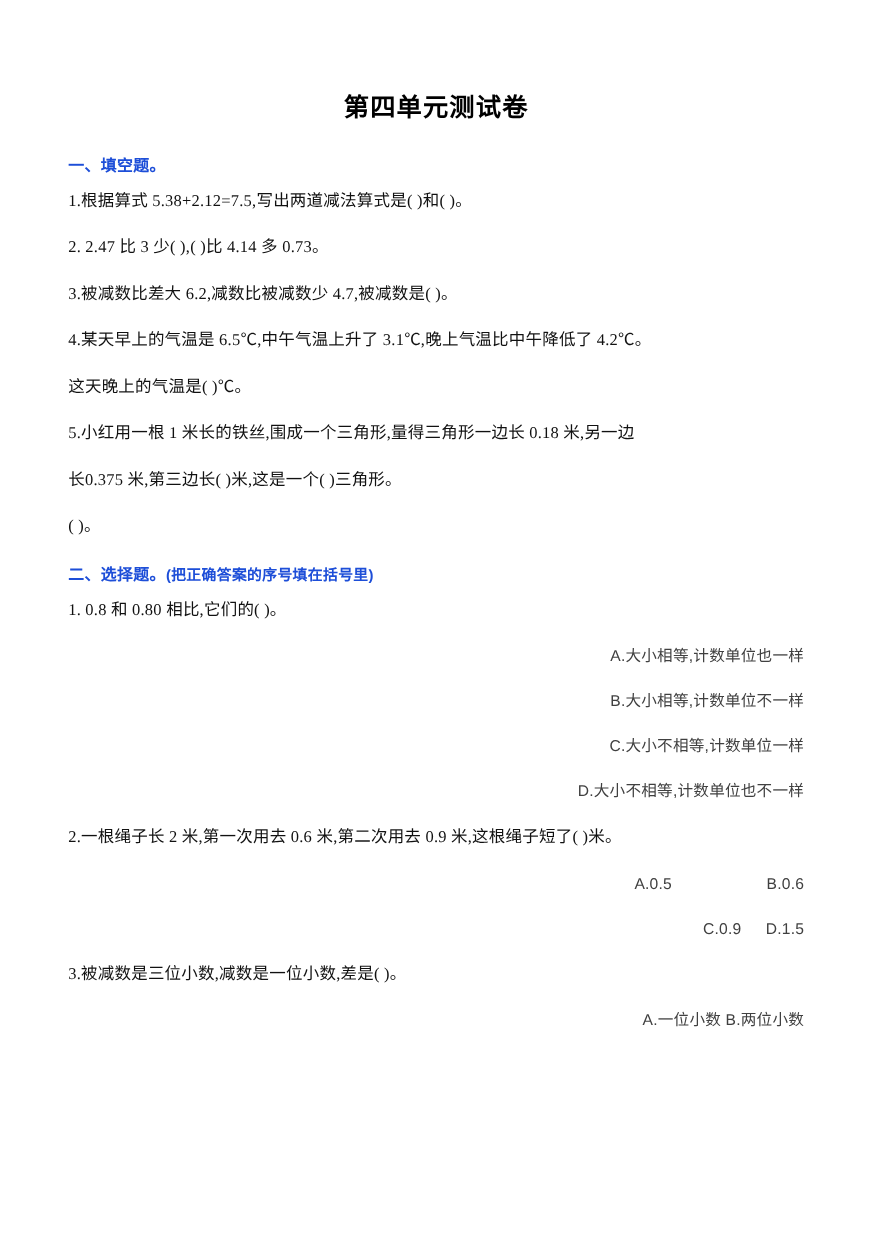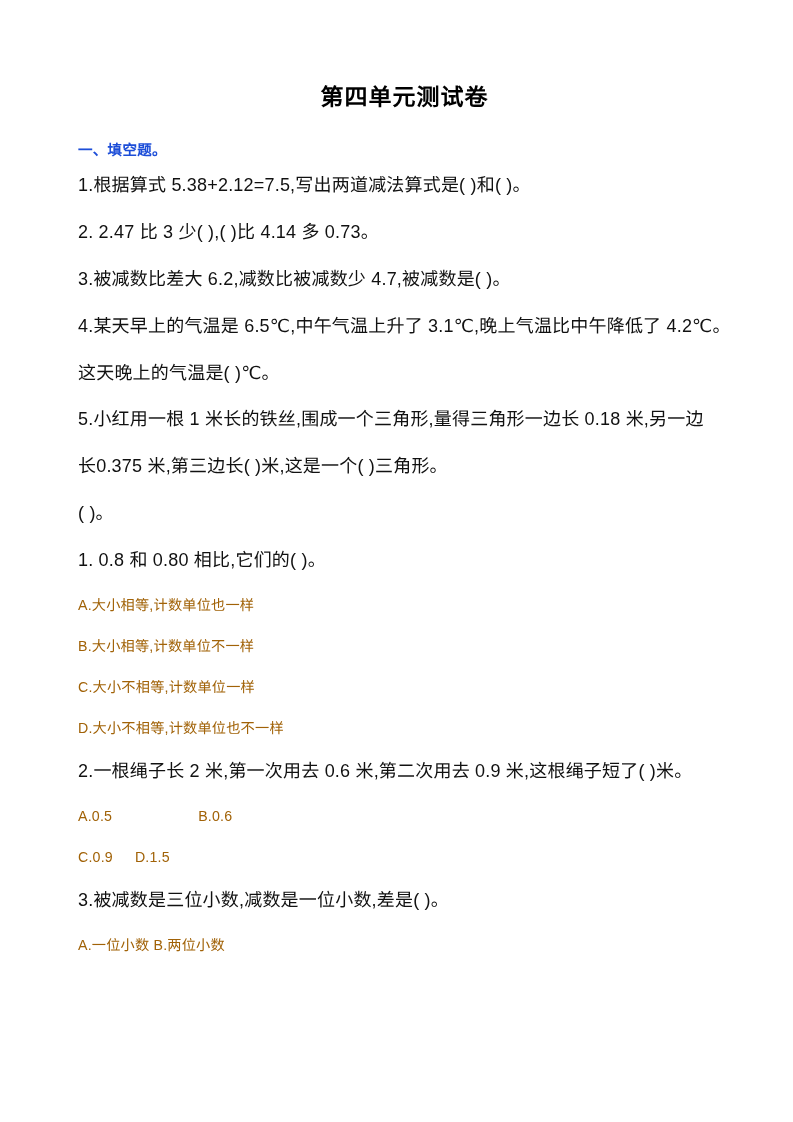--- a/index.html
+++ b/index.html
@@ -13,21 +13,21 @@
     height: 1122px;
     font-family: "Liberation Sans", "DejaVu Sans", sans-serif;
     color: #1a1a1a;
     position: relative;
     overflow: hidden;
   }
   .page {
     width: 793px;
     height: 968px;
     box-sizing: border-box;
-    padding: 78px 62px 0 78px;
+    padding: 78px 62px 0 62px;
     position: relative;
   }
   .doc-title {
     text-align: center;
     font-size: 23px;
     font-weight: bold;
     letter-spacing: 1px;
     margin: 0 0 26px 0;
     color: #000;
   }
@@ -36,32 +36,34 @@
     font-size: 14.5px;
     font-weight: bold;
     margin: 4px 0 13px 0;
     letter-spacing: 0.3px;
   }
   .section-heading .sub {
     font-weight: bold;
     font-size: 13.5px;
   }
   .q-line {
-    font-size: 18px;
+    font-size: 15px;
     line-height: 1.55;
     margin: 0 0 19px 0;
     color: #111;
     letter-spacing: 0.2px;
+    font-family: Liberation Serif, serif;
   }
   .opt-line {
     font-size: 14.2px;
     line-height: 1.55;
     margin: 0 0 19px 0;
-    color: #a16207;
+    color: #404040;
     letter-spacing: 0.2px;
+    text-align: right;
   }
   .opt-line .gap {
     display: inline-block;
     width: 86px;
   }
   .opt-line .gap-sm {
     display: inline-block;
     width: 22px;
   }
 </style>
@@ -78,20 +80,23 @@
 
   <p class="q-line">1.根据算式 5.38+2.12=7.5,写出两道减法算式是(              )和(              )。</p>
   <p class="q-line">2. 2.47 比 3 少(        ),(        )比 4.14 多 0.73。</p>
   <p class="q-line">3.被减数比差大 6.2,减数比被减数少 4.7,被减数是(        )。</p>
   <p class="q-line">4.某天早上的气温是 6.5℃,中午气温上升了 3.1℃,晚上气温比中午降低了 4.2℃。</p>
   <p class="q-line">这天晚上的气温是(        )℃。</p>
   <p class="q-line">5.小红用一根 1 米长的铁丝,围成一个三角形,量得三角形一边长 0.18 米,另一边</p>
   <p class="q-line">长0.375 米,第三边长(        )米,这是一个(        )三角形。</p>
   <p class="q-line">(        )。</p>
 
+  <div class="section-heading">
+    <span>二、选择题。</span><span class="sub">(把正确答案的序号填在括号里)</span>
+  </div>
 
   <p class="q-line">1. 0.8 和 0.80 相比,它们的(        )。</p>
   <p class="opt-line">A.大小相等,计数单位也一样</p>
   <p class="opt-line">B.大小相等,计数单位不一样</p>
   <p class="opt-line">C.大小不相等,计数单位一样</p>
   <p class="opt-line">D.大小不相等,计数单位也不一样</p>
 
   <p class="q-line">2.一根绳子长 2 米,第一次用去 0.6 米,第二次用去 0.9 米,这根绳子短了(        )米。</p>
   <p class="opt-line">
     <span>A.0.5</span><span class="gap"></span><span>B.0.6</span>

